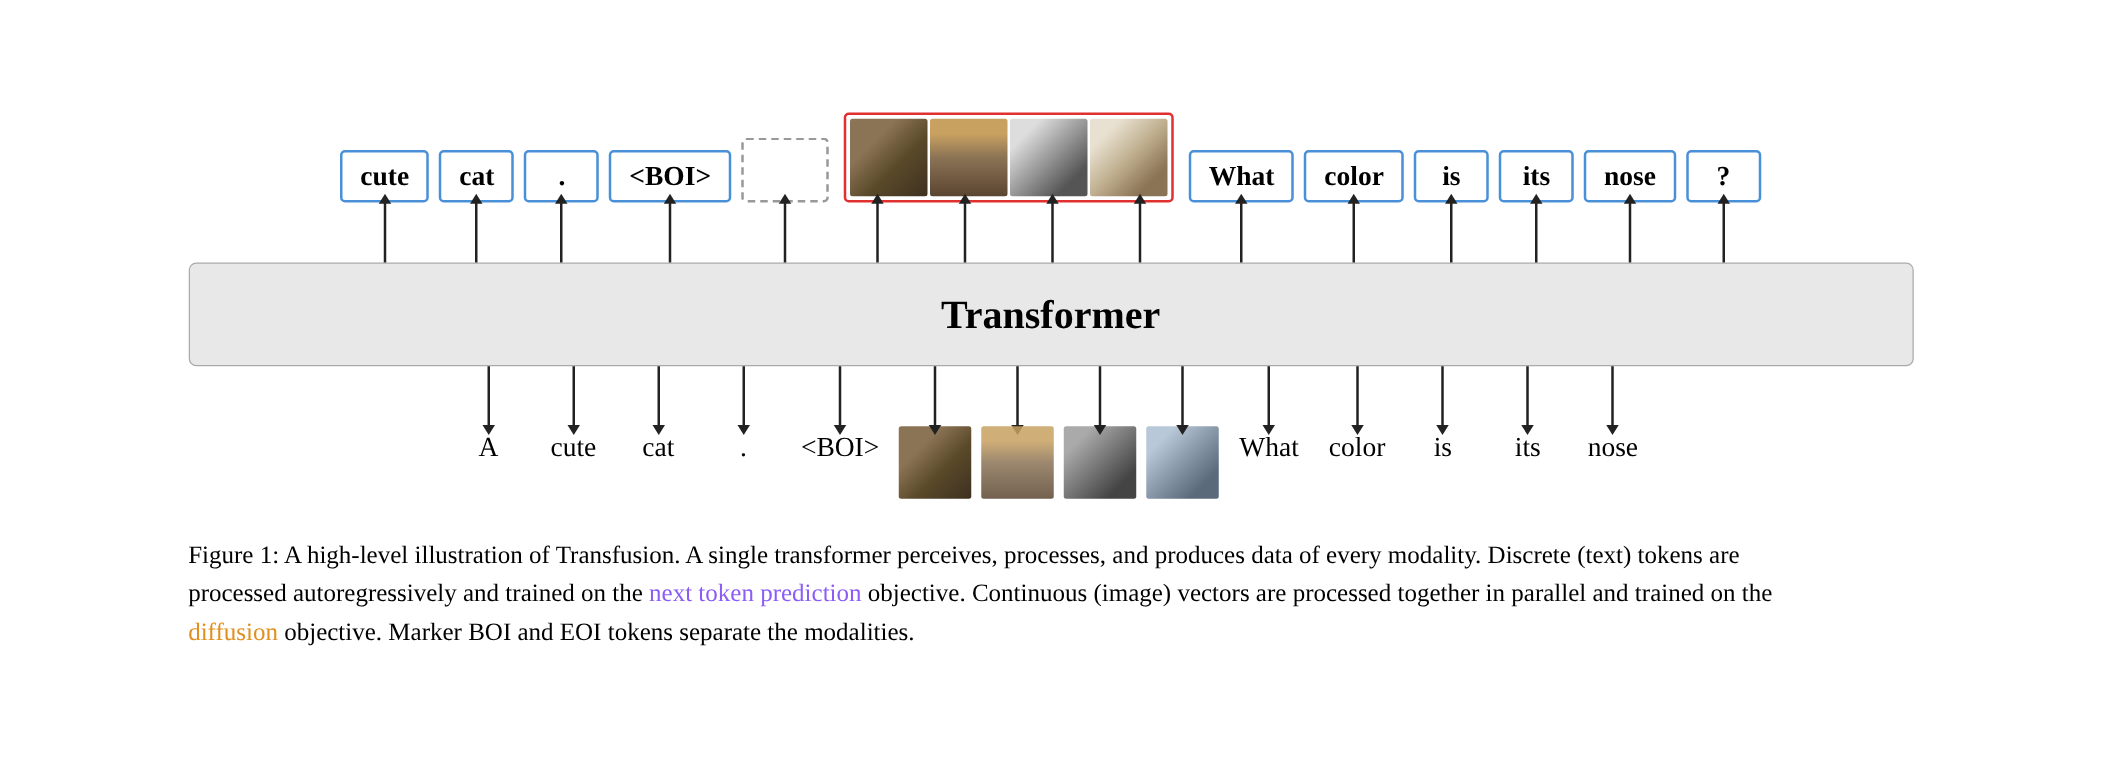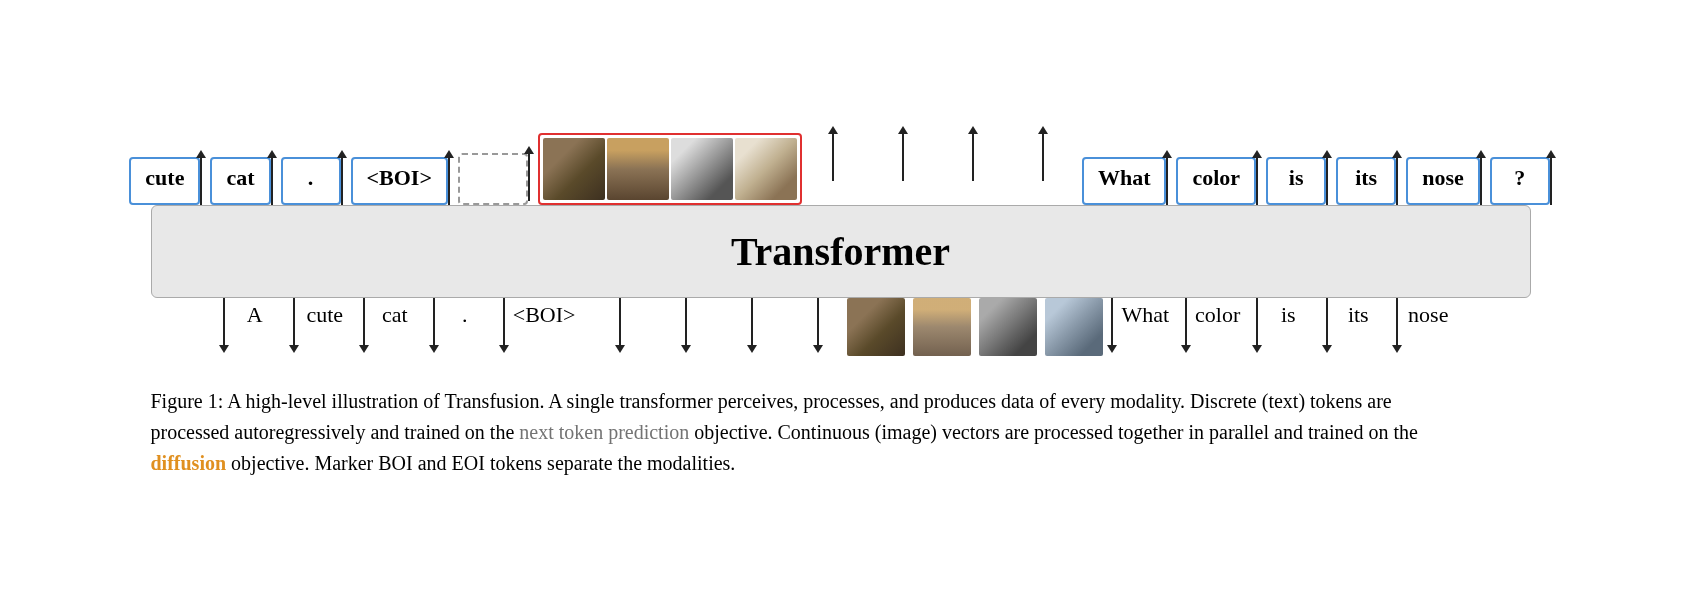--- a/index.html
+++ b/index.html
@@ -62,21 +62,21 @@
     .cat-img-sm-2 { background: linear-gradient(180deg, #c8a060 20%, #8B7355 50%, #5a4530 100%); opacity:0.85; }
     .cat-img-sm-3 { background: linear-gradient(135deg, #aaa 20%, #777 50%, #444 80%); }
     .cat-img-sm-4 { background: linear-gradient(135deg, #b8c8d8 20%, #8898a8 50%, #5a6a7a 80%); }
     .transformer-box {
       width: 100%;
       background: #e8e8e8;
       border: 1.5px solid #aaa;
       border-radius: 6px;
       text-align: center;
       padding: 22px 0;
-      font-size: 40px;
+      font-size: 32px;
       font-weight: bold;
       color: #000;
       margin: 0;
     }
     .bottom-token {
       font-size: 22px;
       color: #000;
       min-width: 60px;
       text-align: center;
       padding: 4px 8px;
@@ -87,35 +87,36 @@
       border-radius: 2px;
     }
 
     
     .caption {
       font-size: 20px;
       line-height: 1.55;
       color: #000;
       max-width: 1300px;
     }
-    .caption .highlight-blue { color: #737373; }
-    .caption .highlight-orange { color: #e09020; font-weight: bold; }
+    .caption .highlight-blue { color: #8b5cf6; }
+    .caption .highlight-orange { color: #e09020; }
 
     .col-set {
       display: flex;
       align-items: center;
       justify-content: center;
       gap: 8px;
       width: 100%;
     }
 
     
     .col-unit {
       display: flex;
-      flex-direction: row;
+      flex-direction: column;
+      align-items: center;
       gap: 0;
     }
 
     .arrow-segment {
       width: 2px;
       height: 48px;
       background: #222;
       position: relative;
     }
     .arrow-segment.up::before {

